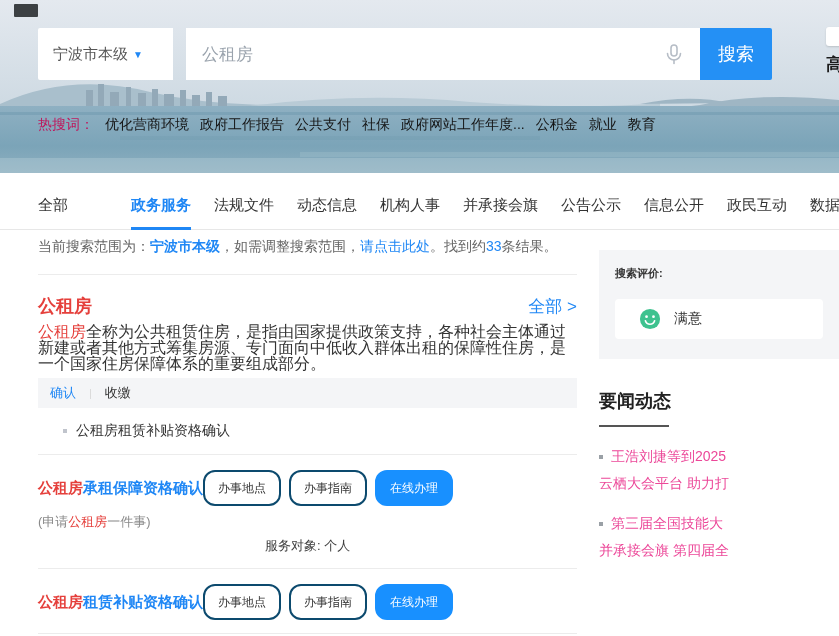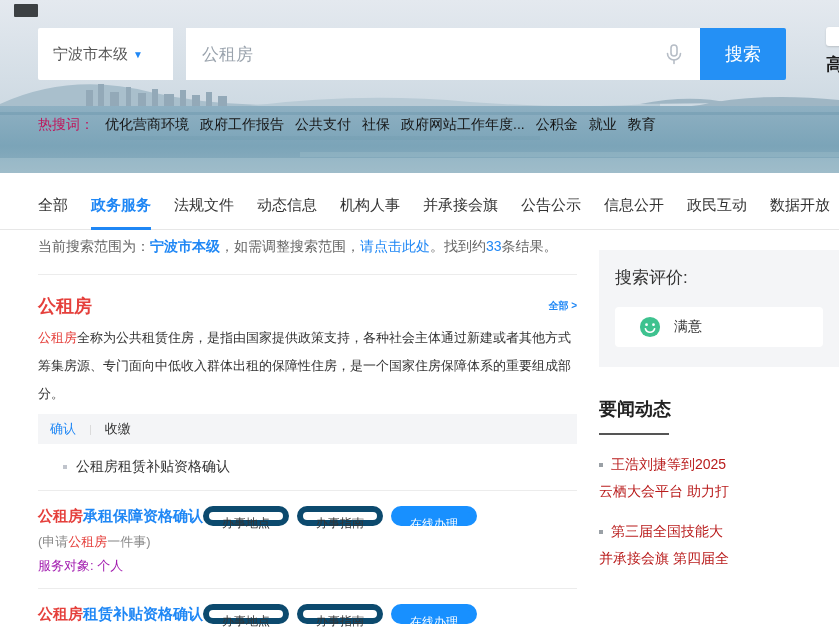--- a/index.html
+++ b/index.html
@@ -16,97 +16,97 @@
   .search-row { position:absolute; left:38px; top:28px; display:flex; align-items:stretch; height:52px; }
   .region-box { width:135px; background:#fff; display:flex; align-items:center;
     padding-left:15px; font-size:15px; color:#555; cursor:pointer; margin-right:13px;
     border-radius:2px 0 0 2px; }
   .region-caret { color:#1f87f5; font-size:10px; margin-left:5px; }
   .input-wrap { position:relative; }
   .search-input { width:514px; height:52px; border:none; outline:none; background:#fff;
     padding:0 46px 0 16px; font-size:17px; color:#9aa3ad;
     font-family:"Liberation Sans","DejaVu Sans",sans-serif; }
   .mic { position:absolute; right:14px; top:14px; width:24px; height:24px; cursor:pointer; }
-  .search-btn { width:86px; background:#2490f5; color:#fff; font-size:18px; border:none;
+  .search-btn { width:72px; background:#2490f5; color:#fff; font-size:18px; border:none;
     cursor:pointer; border-radius:0 2px 2px 0;
     font-family:"Liberation Sans","DejaVu Sans",sans-serif; }
 
   .advanced { position:absolute; left:826px; top:27px; width:40px; }
   .advanced .chk { width:22px; height:19px; background:#fff; border-radius:3px;
     box-shadow:0 1px 2px rgba(0,0,0,.15); }
   .advanced .adv-txt { margin-top:7px; font-size:17px; color:#1c1c1c; font-weight:bold; }
 
   .hot-words { position:absolute; left:38px; top:116px; display:flex; gap:11px;
     font-size:14px; color:#151515; white-space:nowrap; }
   .hot-words .hw-label { color:#be185d; }
   .hot-words a { color:#151515; text-decoration:none; cursor:pointer; }
 
   
   .tabs-bar { display:flex; gap:23px; padding:23px 0 0 38px; border-bottom:1px solid #e7e7e7; }
   .tab { font-size:15px; color:#333; padding-bottom:14px; position:relative; cursor:pointer;
     white-space:nowrap; }
-  .tab.active { color:#1f87f5; font-weight:bold; }
+  .tab.active { color:#1f87f5; font-weight:bold;margin-left:40px; }
   .tab.active::after { content:""; position:absolute; left:0; right:0; bottom:-1px; height:3px;
     background:#1f87f5; }
 
   
   .main { display:flex; padding-left:38px; }
   .left-col { width:660px; }
   .sidebar { width:240px; margin-left:22px; flex-shrink:0; }
 
   .scope-bar { margin-top:8px; font-size:14px; color:#666; padding-bottom:18px;
     border-bottom:1px solid #ececec; }
   .scope-bar .blue { color:#1f87f5; cursor:pointer; }
   .scope-bar .scope-name { font-weight:bold; }
 
   
   .kcard-head { margin-top:19px; display:flex; justify-content:space-between; align-items:center; }
   .kcard-title { font-size:18px; color:#e5403c; font-weight:bold; }
-  .kcard-all { font-size:10px; color:#1f87f5; cursor:pointer; text-decoration:none;font-weight:bold; }
-  .kcard-desc { margin-top:6px; font-size:13px; color:#333; line-height:28px; }
+  .kcard-all { font-size:17px; color:#1f87f5; cursor:pointer; text-decoration:none; }
+  .kcard-desc { margin-top:6px; font-size:16px; color:#333; line-height:16px; }
   .kcard-desc .red { color:#e5403c; }
   .ktabs { margin-top:6px; height:30px; background:#f4f5f7; display:flex; align-items:center;
     padding-left:12px; font-size:13px; }
   .ktab { cursor:pointer; color:#333; }
   .ktab.active { color:#1f87f5; }
   .ktab-divider { color:#d8d8d8; margin:0 13px; font-size:11px; }
   .klist { margin-top:14px; }
   .klist-item { display:flex; align-items:center; font-size:14px; color:#333;
     padding-left:25px; cursor:pointer; }
   .sq-bullet { width:4px; height:4px; background:#c0c4cc; margin-right:9px; flex-shrink:0; }
   .kcard-bottom { margin-top:14px; border-bottom:1px solid #ececec; }
 
   
   .result { padding:15px 0 13px; border-bottom:1px solid #ececec; }
   .result-head { display:flex; justify-content:flex-start; align-items:center; }
   .result-title { font-size:15px; font-weight:bold; cursor:pointer; }
   .result-title .red { color:#e5403c; }
   .result-title .blue { color:#1f87f5; }
   .result-btns { display:flex; gap:8px; align-items:center; }
-  .pill { height:20px; line-height:22px; padding:0 13px; border:6px solid #0c4a6e; border-radius:12px;
+  .pill { height:36px; line-height:22px; padding:0 13px; border:2px solid #0c4a6e; border-radius:12px;
     background:#fff; font-size:12px; color:#333; cursor:pointer;
     font-family:"Liberation Sans","DejaVu Sans",sans-serif; }
   .pill.primary { background:#1890ff; border-color:#1890ff; color:#fff; line-height:24px; }
   .result-sub { margin-top:7px; font-size:13px; color:#8a8a8a; }
   .result-sub .red { color:#e5403c; }
-  .result-target { margin-top:6px; font-size:13px; color:#a21caf; }
+  .result-target { margin-top:6px; font-size:13px; color:#404040;text-align:center; }
 
   
   .eval-box { margin-top:20px; background:#f4f5f7; padding:16px 16px 20px; width:240px; }
-  .eval-title { font-size:17px; font-weight:normal; color:#333; }
+  .eval-title { font-size:11px; font-weight:bold; color:#333; }
   .eval-pill { margin-top:18px; background:#fff; border-radius:4px; height:40px; width:208px;
     display:flex; align-items:center; padding-left:24px; cursor:pointer; }
   .eval-pill .smiley { width:22px; height:22px; margin-right:13px; }
   .eval-option { font-size:14px; color:#333; }
 
   .news { margin-top:30px; }
   .news-title { font-size:18px; font-weight:bold; color:#222; }
   .news-underline { margin-top:12px; width:70px; height:2px; background:#555; }
   .news-list { margin-top:16px; }
-  .news-item { margin-bottom:13px; font-size:14px; color:#b91c1c; line-height:27px; cursor:pointer; }
+  .news-item { margin-bottom:13px; font-size:14px; color:#ec4899; line-height:27px; cursor:pointer; }
   .news-line { white-space:nowrap; overflow:hidden; }
   .news-bullet { display:inline-block; width:4px; height:4px; background:#9aa0a6;
     margin-right:8px; vertical-align:2px; }
 </style>
 </head>
 <body>
 
 <div class="banner">
   <svg class="scene" width="839" height="173" viewBox="0 0 839 173" preserveAspectRatio="none">
     <defs>

